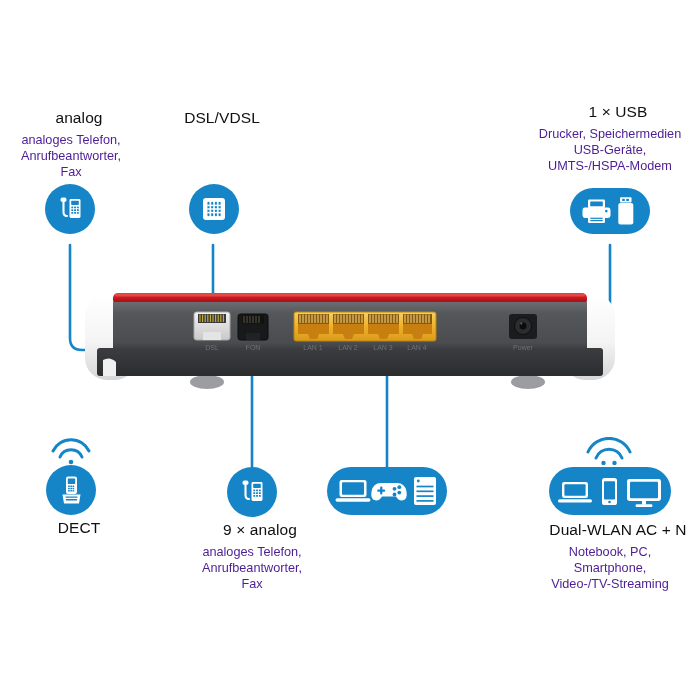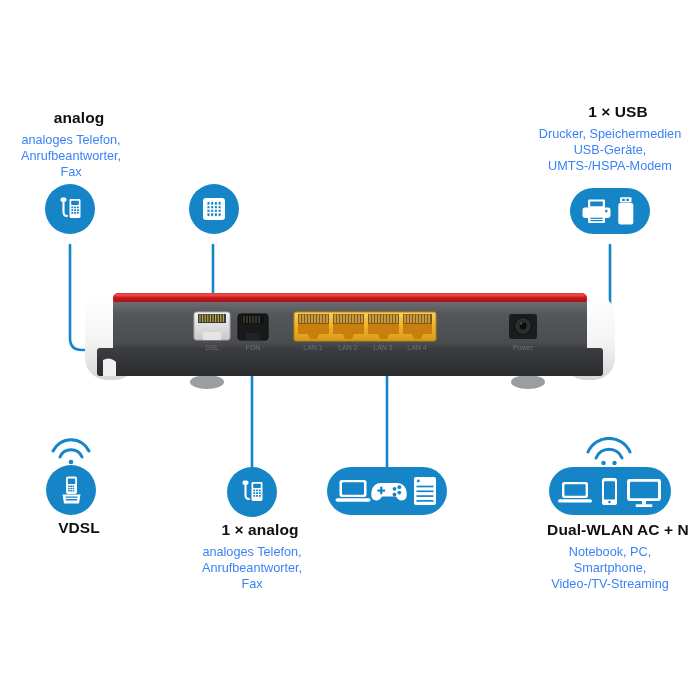--- a/index.html
+++ b/index.html
@@ -11,22 +11,22 @@
     overflow:hidden;
     position:relative;
   }
   #stage{position:relative;width:700px;height:700px;}
 
   
   #wires{position:absolute;left:0;top:0;width:700px;height:700px;pointer-events:none;}
 
   
   .cap{position:absolute;text-align:center;line-height:1.28;}
-  .cap .title{font-weight:bold;font-size:15.5px;letter-spacing:.1px;color:#101010;display:block;margin-bottom:4px;padding-left:16px;}
-  .cap .desc{font-size:12.7px;color:#3b82f6;display:block;}
+  .cap .title{font-weight:normal;font-size:15.5px;letter-spacing:.1px;color:#101010;display:block;margin-bottom:4px;padding-left:16px;}
+  .cap .desc{font-size:12.7px;color:#4c1d95;display:block;}
 
   
   .badge{position:absolute;background:#1585c8;display:flex;align-items:center;justify-content:center;}
   .badge.circle{border-radius:50%;}
   .badge.pill{border-radius:999px;}
   .badge svg{display:block;}
 
   .wifiarc{position:absolute;}
 </style>
 </head>
@@ -50,20 +50,21 @@
   </svg>
 
   <div class="cap" style="left:0px;top:108px;width:142px;">
     <span class="title">analog</span>
     <span class="desc" style="white-space:pre-line">analoges Telefon,
 Anrufbeantworter,
 Fax</span>
   </div>
 
   <div class="cap" style="left:145px;top:108px;width:138px;">
+    <span class="title">DSL/VDSL</span>
   </div>
 
   <div class="cap" style="left:492px;top:102px;width:236px;">
     <span class="title">1 × USB</span>
     <span class="desc" style="white-space:pre-line">Drucker, Speichermedien
 USB-Geräte,
 UMTS-/HSPA-Modem</span>
   </div>
 
   <div class="badge circle" style="left:45px;top:184px;width:50px;height:50px;">
@@ -393,25 +394,25 @@
       <circle cx="52.5" cy="29" r="1.3" fill="#1585c8"></circle>
 
       <rect x="70" y="6" width="34" height="22" rx="2.4" fill="#fff"></rect>
       <rect x="73" y="8.8" width="28" height="16.4" rx="1" fill="#1585c8"></rect>
       <rect x="85" y="28" width="4" height="3.6" fill="#fff"></rect>
       <rect x="78.5" y="31.3" width="17" height="2.8" rx="1.4" fill="#fff"></rect>
     </svg>
   </div>
 
   <div class="cap" style="left:0px;top:518px;width:142px;">
-    <span class="title">VDSL</span>
+    <span class="title">DECT</span>
   </div>
 
   <div class="cap" style="left:182px;top:520px;width:140px;">
-    <span class="title">1 × analog</span>
+    <span class="title">9 × analog</span>
     <span class="desc" style="white-space:pre-line">analoges Telefon,
 Anrufbeantworter,
 Fax</span>
   </div>
 
 
   <div class="cap" style="left:516px;top:520px;width:188px;">
     <span class="title">Dual-WLAN AC + N</span>
     <span class="desc" style="white-space:pre-line">Notebook, PC,
 Smartphone,

